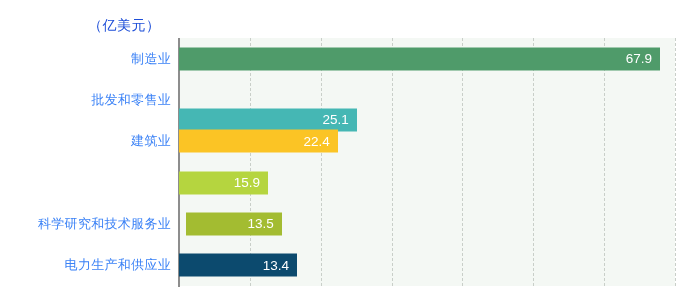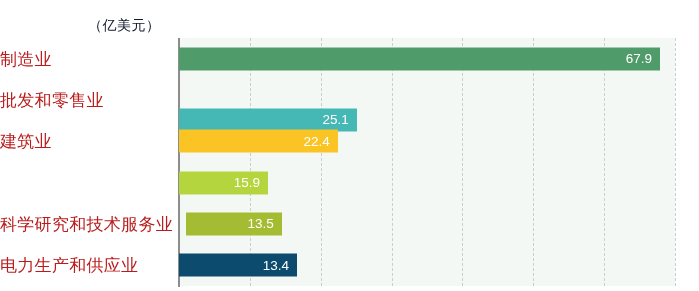--- a/index.html
+++ b/index.html
@@ -18,21 +18,21 @@
     background: #ffffff;
     overflow: hidden;
   }
 
   
   #axis-title {
     position: absolute;
     left: 88px;
     top: 17px;
     font-size: 14px;
-    color: #0f172a;
+    color: #1d4ed8;
     letter-spacing: 0.5px;
     white-space: nowrap;
   }
 
   
   #plot-area {
     position: absolute;
     left: 179px;
     top: 38px;
     width: 496px;
@@ -61,22 +61,23 @@
     left: 0;
     width: 699px;
     height: 41.33px;
   }
   .cat-label {
     position: absolute;
     right: 0;
     width: 171px;
     top: 50%;
     transform: translateY(-50%);
-    font-size: 17px;
-    color: #b91c1c;
+    text-align: right;
+    font-size: 13px;
+    color: #3b82f6;
     white-space: nowrap;
     letter-spacing: 0.3px;
   }
   .bar-wrap {
     position: absolute;
     left: 179px;
     top: 50%;
     transform: translateY(-50%);
     height: 23px;
   }

